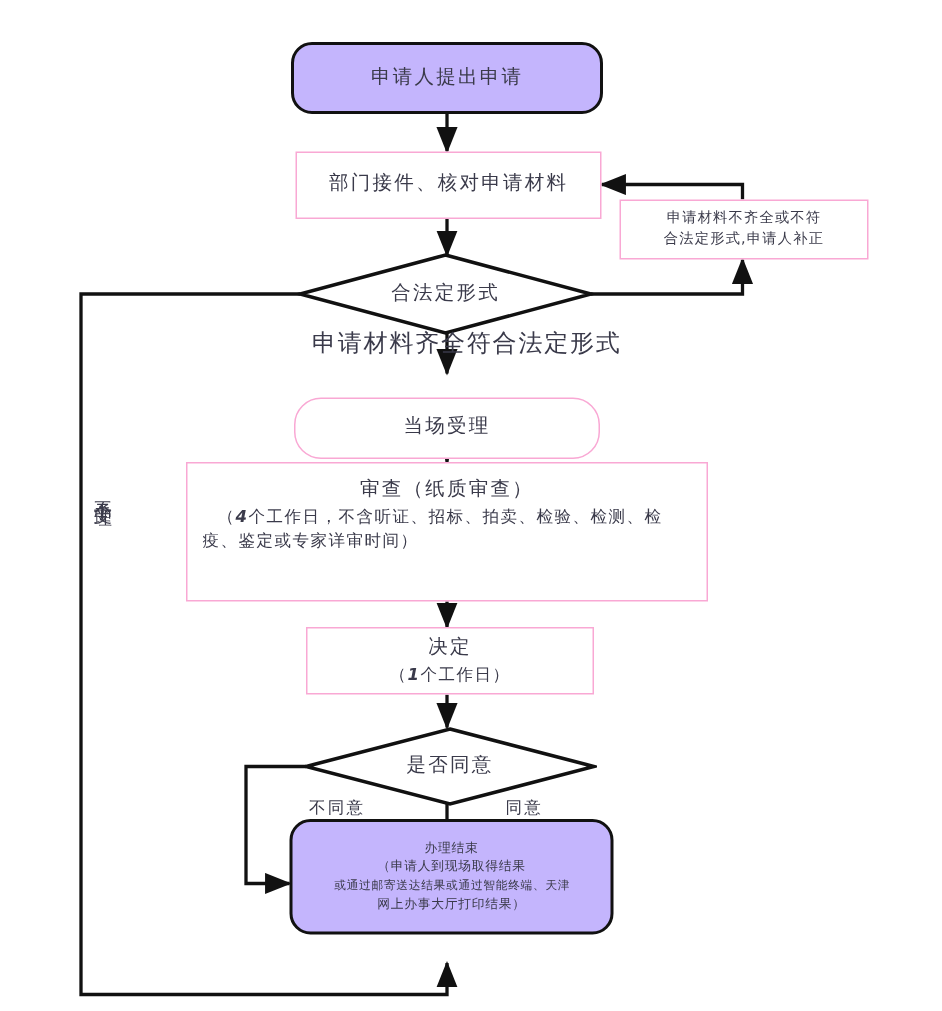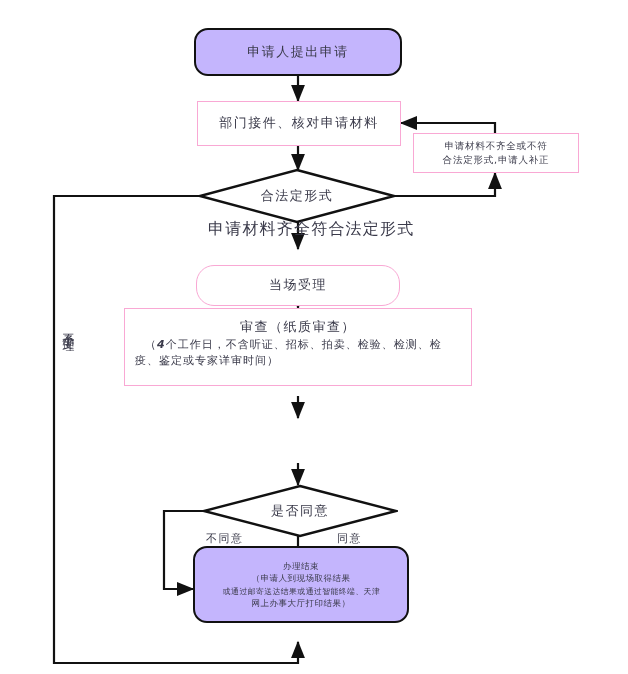--- a/index.html
+++ b/index.html
@@ -151,27 +151,33 @@
   <div class="node" style="left:198px; top:168px; width:198px; height:56px;">
     <span class="t-main">合法定形式</span>
   </div>
 
   <div class="diamond-label" style="left:208px; top:219px;">申请材料齐全符合法定形式</div>
 
   <div class="node node-box" style="left:196px; top:265px; width:204px; height:41px;border-radius:18px;">
     <span class="t-main">当场受理</span>
   </div>
 
-  <div class="node node-box" style="left:124px; top:308px; width:348px; height:78px; justify-content:flex-start; padding-top:9px;">
+  <div class="node node-box" style="left:124px; top:308px; width:348px; height:93px; justify-content:flex-start; padding-top:9px;">
     <span class="t-main">审查（纸质审查）</span>
     <div class="t-sub para-left" style="margin-top:0;">
       <span>（</span><span class="em-num">4</span><span>个工作日，不含听证、招标、拍卖、检验、检测、检疫、鉴定或专家详审时间）</span>
     </div>
   </div>
 
+  <div class="node node-box" style="left:204px; top:418px; width:192px; height:45px;">
+    <span class="t-main">决定</span>
+    <div class="t-sub">
+      <span>（</span><span class="em-num">1</span><span>个工作日）</span>
+    </div>
+  </div>
 
   <svg style="position:absolute; left:202px; top:484px; width:196px; height:54px;" viewBox="0 0 196 54">
     <polygon points="98,2 194,27 98,52 2,27" fill="#ffffff" stroke="#111111" stroke-width="2.4"></polygon>
   </svg>
   <div class="node" style="left:202px; top:484px; width:196px; height:54px;">
     <span class="t-main">是否同意</span>
   </div>
 
   <div class="edge-label" style="left:206px; top:531px;">不同意</div>
   <div class="edge-label" style="left:337px; top:531px;">同意</div>

